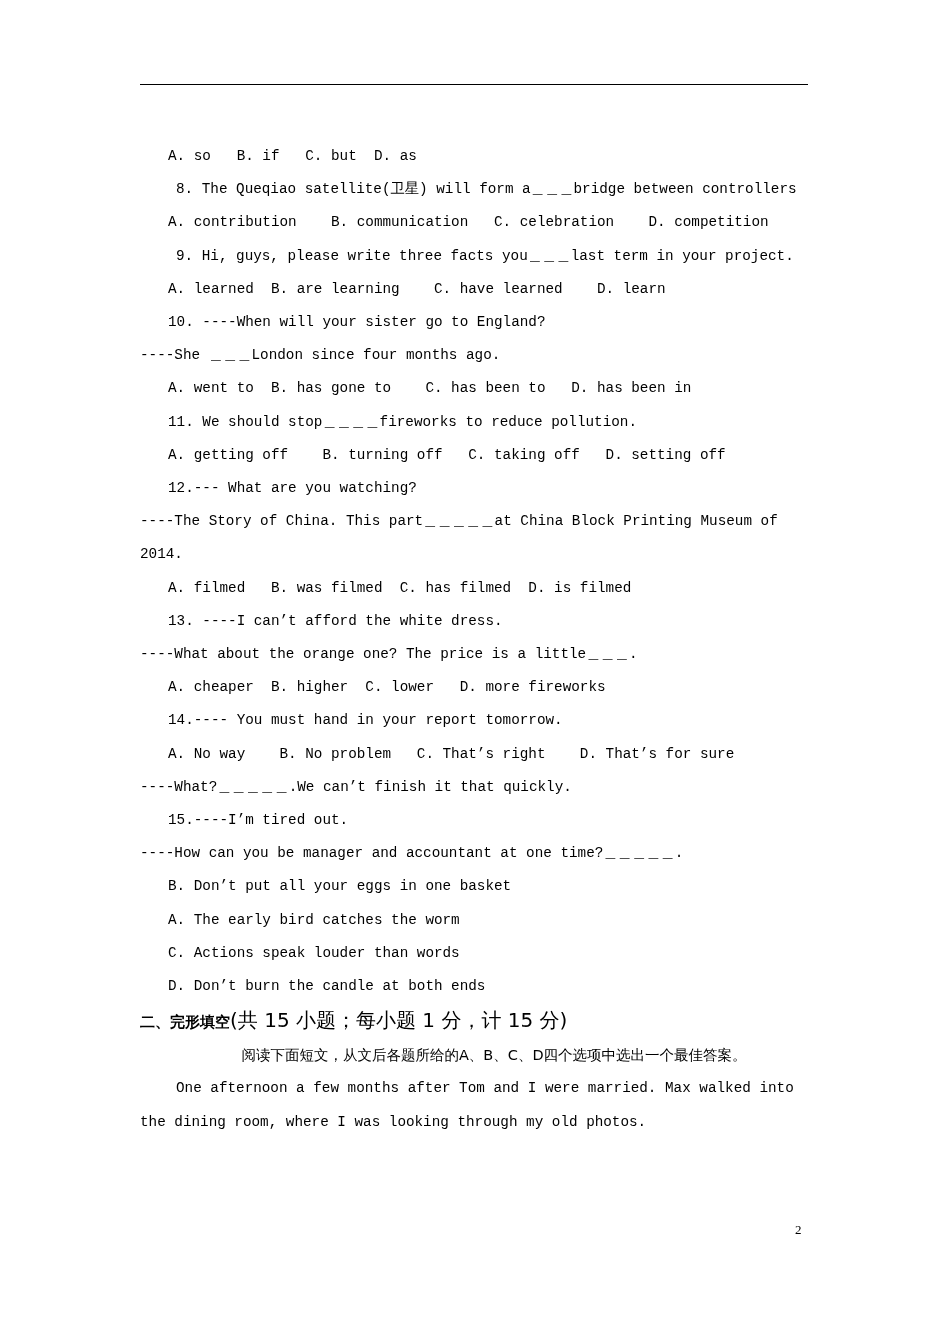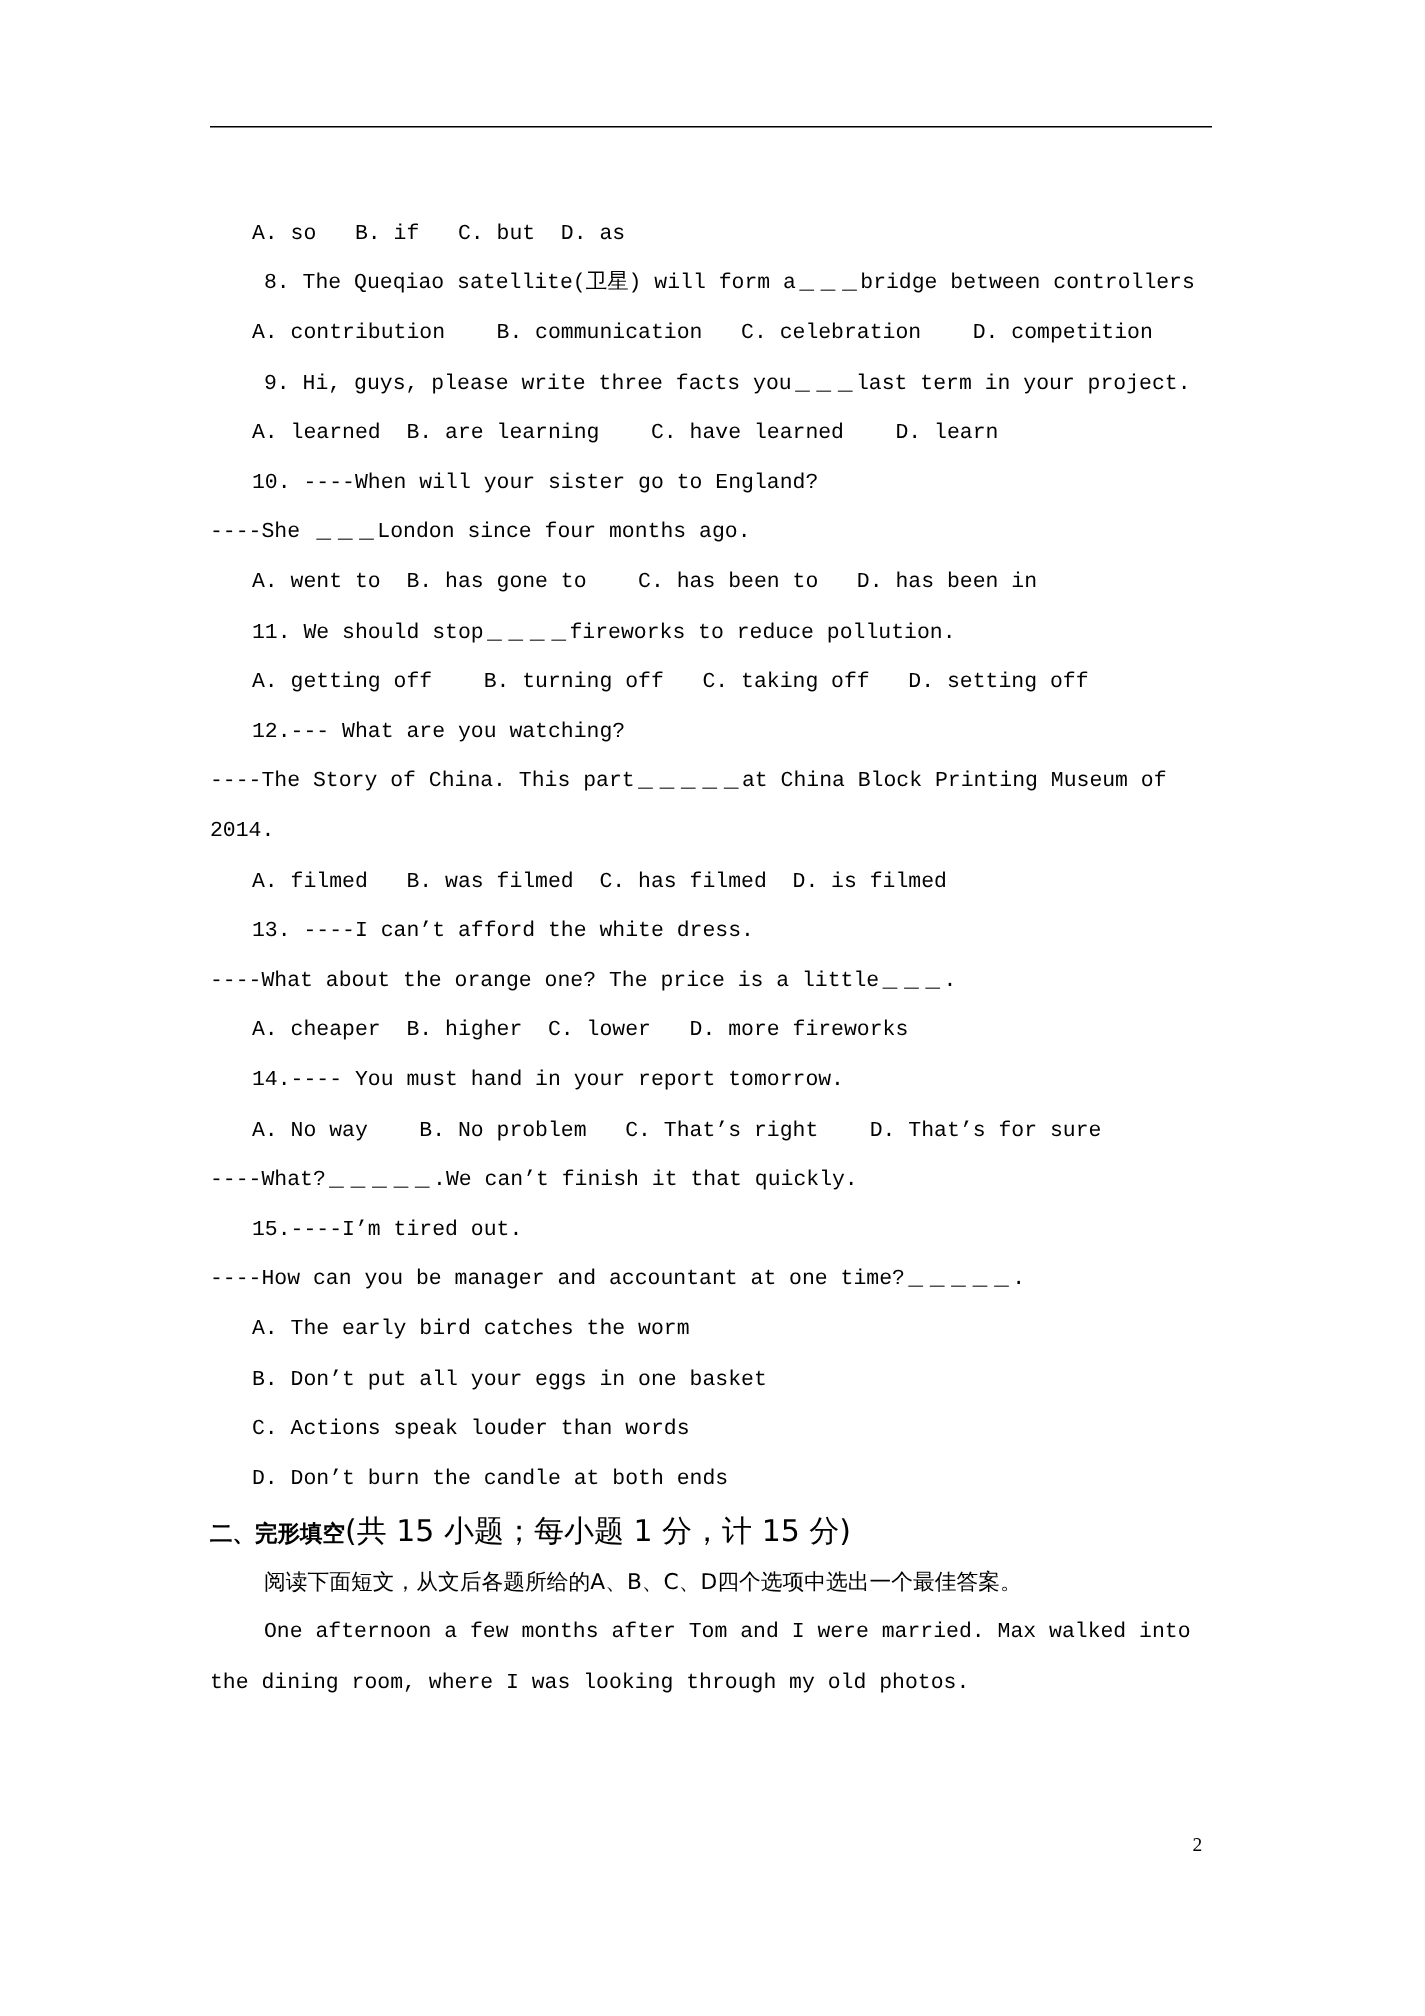--- a/index.html
+++ b/index.html
@@ -42,20 +42,21 @@
     white-space: pre-wrap;
     letter-spacing: 0px;
   }
   .indent1 { padding-left: 28px; }
   .indent2 { padding-left: 36px; }
   .indent-hang { padding-left: 0px; }
   .indent-sub { padding-left: 44px; }
   .cn {
     font-family: "DejaVu Sans", "Liberation Sans", sans-serif;
     font-size: 14.5px;
+    text-align: center;
   }
   .sec-head {
     font-size: 15px;
     line-height: 34px;
     font-family: "DejaVu Sans", "Liberation Sans", sans-serif;
     font-weight: bold;
   }
   .sec-head .norm {
     font-weight: normal;
     font-size: 20px;
@@ -95,22 +96,22 @@
     <div class="line indent-hang">2014.</div>
     <div class="line indent1">A. filmed   B. was filmed  C. has filmed  D. is filmed</div>
     <div class="line indent1">13. ----I can’t afford the white dress.</div>
     <div class="line indent-hang">----What about the orange one? The price is a little＿＿＿.</div>
     <div class="line indent1">A. cheaper  B. higher  C. lower   D. more fireworks</div>
     <div class="line indent1">14.---- You must hand in your report tomorrow.</div>
     <div class="line indent1">A. No way    B. No problem   C. That’s right    D. That’s for sure</div>
     <div class="line indent-hang">----What?＿＿＿＿＿.We can’t finish it that quickly.</div>
     <div class="line indent1">15.----I’m tired out.</div>
     <div class="line indent-hang">----How can you be manager and accountant at one time?＿＿＿＿＿.</div>
+    <div class="line indent1">B. Don’t put all your eggs in one basket</div>
     <div class="line indent1">A. The early bird catches the worm</div>
-    <div class="line indent1">B. Don’t put all your eggs in one basket</div>
     <div class="line indent1">C. Actions speak louder than words</div>
     <div class="line indent1">D. Don’t burn the candle at both ends</div>
 
     <div class="sec-head"><span class="cnbold">二、</span><span class="cnbold">完形填空</span><span class="norm">(共 15 小题；每小题 1 分，计 15 分)</span></div>
 
     <div class="line indent2 cn">阅读下面短文，从文后各题所给的A、B、C、D四个选项中选出一个最佳答案。</div>
     <div class="line indent2">One afternoon a few months after Tom and I were married. Max walked into</div>
     <div class="line indent-hang">the dining room, where I was looking through my old photos.</div>
 
   </div>

